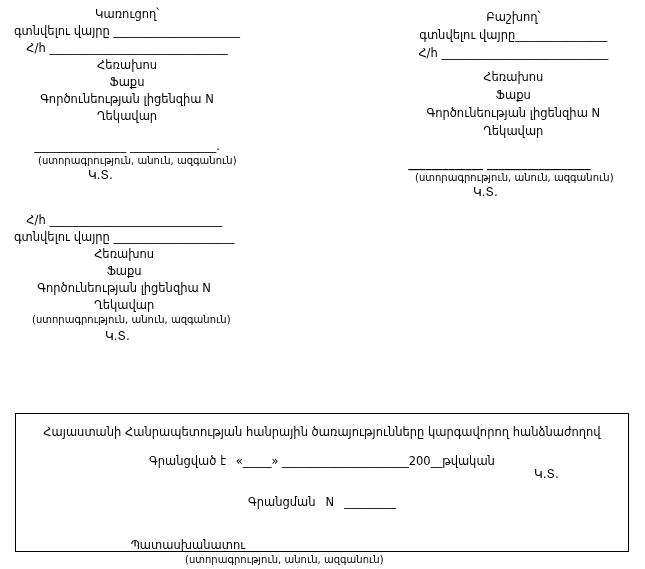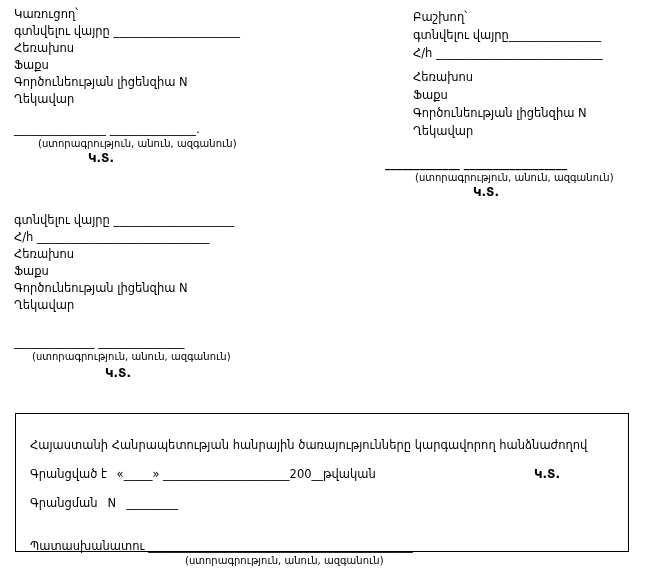--- a/index.html
+++ b/index.html
@@ -3,54 +3,55 @@
 <meta charset="utf-8">
 <style>
   * { margin:0; padding:0; box-sizing:border-box; }
   html,body { background:#ffffff; }
   body {
     width:645px; height:569px; position:relative;
     font-family:"DejaVu Sans", "DejaVu Serif", sans-serif;
     font-size:11.5px; color:#000; overflow:hidden;
   }
   .party { position:absolute; }
-  .line { height:17px; line-height:17px; white-space:nowrap; }
+  .line { height:17px; line-height:17px; white-space:nowrap;text-align:center; }
   .party.b2 .line { height:18px; line-height:18px; }
   .gap-top-sm { margin-top:6px; }
   .sig-line-1 { margin-top:13px; }
   .sig-line-2 { margin-top:14px; margin-left:-28px;font-weight:bold; }
   .sig-line-3 { margin-top:20px; }
   .small-note { font-size:10px; height:12px; line-height:12px; white-space:nowrap; }
   .note-1 { margin-left:24px; }
   .note-2 { margin-left:2px; }
   .note-3 { margin-left:18px; }
-  .seal { font-weight:bold; font-size:12px; height:17px; line-height:17px; }
+  .seal { font-weight:normal; font-size:12px; height:17px; line-height:17px; }
   .seal-1 { margin-left:74px; }
   .seal-2 { margin-left:60px; }
   .seal-3 { margin-left:91px; margin-top:2px; }
   .regbox {
     position:absolute; left:15px; top:413px; width:614px; height:139px;
-    border:1px solid #000; padding:23px 14px;
+    border:1px solid #000; padding:10px 14px;
   }
   .regbox .line { height:17px; line-height:17px; }
   .reg-commission { margin-bottom:12px; white-space:nowrap; }
-  .reg-registered { margin-bottom:12px; }
+  .reg-registered { margin-bottom:24px; }
   .reg-registered .lbl { margin-right:6px; }
   .reg-number { margin-bottom:26px; }
   .reg-number .n { margin-left:10px; margin-right:10px; }
   .reg-seal { position:absolute; left:518px; top:52px; }
   .reg-note { margin-left:155px; }
   .fill { letter-spacing:0; }
 </style>
 </head>
 <body>
 
 <div class="party b1" style="left:14px; top:6px;">
   <div class="line">Կառուցող՝</div>
   <div class="line"><span>գտնվելու վայրը</span> <span class="fill">______________________</span></div>
+  <div class="line"><span>Հ/հ</span> <span class="fill">_______________________________</span></div>
   <div class="line">Հեռախոս</div>
   <div class="line">Ֆաքս</div>
   <div class="line">Գործունեության լիցենզիա N</div>
   <div class="line">Ղեկավար</div>
   <div class="line sig-line-1 fill">________________ _______________.</div>
   <div class="small-note note-1">(ստորագրություն, անուն, ազգանուն)</div>
   <div class="seal seal-1">Կ.Տ.</div>
 </div>
 
 <div class="party b2" style="left:413px; top:8px;">
@@ -60,27 +61,26 @@
   <div class="line gap-top-sm">Հեռախոս</div>
   <div class="line">Ֆաքս</div>
   <div class="line">Գործունեության լիցենզիա N</div>
   <div class="line">Ղեկավար</div>
   <div class="line sig-line-2 fill">_____________ __________________</div>
   <div class="small-note note-2">(ստորագրություն, անուն, ազգանուն)</div>
   <div class="seal seal-2">Կ.Տ.</div>
 </div>
 
 <div class="party b3" style="left:14px; top:212px;">
+  <div class="line"><span>Հ/հ</span> <span class="fill">______________________________</span></div>
   <div class="line"><span>գտնվելու վայրը</span> <span class="fill">_____________________</span></div>
-  <div class="line"><span>Հ/հ</span> <span class="fill">______________________________</span></div>
   <div class="line">Հեռախոս</div>
   <div class="line">Ֆաքս</div>
   <div class="line">Գործունեության լիցենզիա N</div>
   <div class="line">Ղեկավար</div>
-  <div class="line sig-line-3 fill">______________ _______________</div>
   <div class="small-note note-3">(ստորագրություն, անուն, ազգանուն)</div>
   <div class="seal seal-3">Կ.Տ.</div>
 </div>
 
 <div class="regbox">
   <div class="line reg-commission">Հայաստանի Հանրապետության հանրային ծառայությունները կարգավորող հանձնաժողով</div>
   <div class="line reg-registered"><span class="lbl">Գրանցված է</span> <span>«_____»</span> <span class="fill">______________________200__թվական</span></div>
   <div class="line reg-number"><span>Գրանցման</span><span class="n">N</span><span class="fill">_________</span></div>
   <div class="line"><span>Պատասխանատու</span> <span class="fill">______________________________________________</span></div>
   <div class="small-note reg-note">(ստորագրություն, անուն, ազգանուն)</div>

